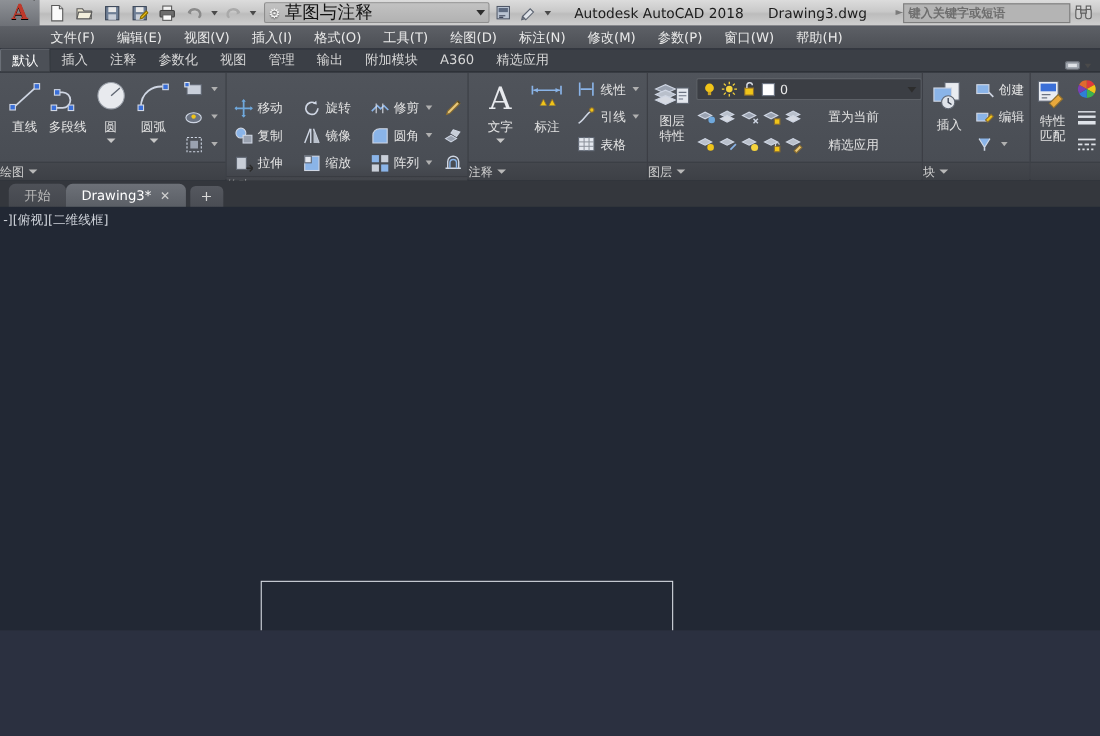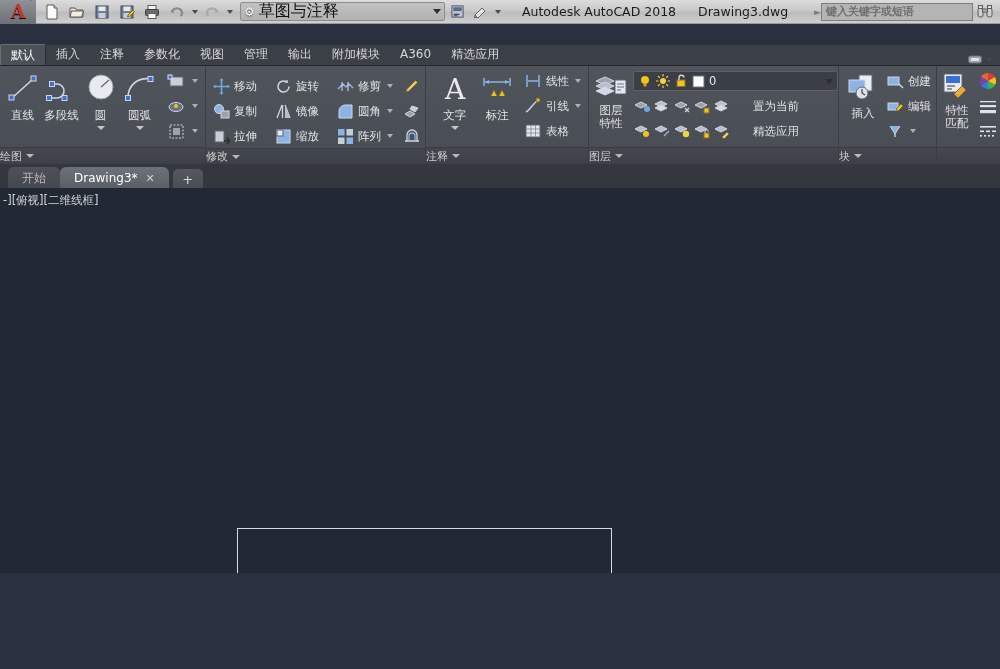--- a/index.html
+++ b/index.html
@@ -278,20 +278,34 @@
             <rect x="1" y="4" width="5" height="9" rx="2" fill="#cfcfcf" stroke="#5a5a5a"></rect>
             <rect x="10" y="4" width="5" height="9" rx="2" fill="#cfcfcf" stroke="#5a5a5a"></rect>
             <rect x="5.5" y="5" width="5" height="3" fill="#b5b5b5" stroke="#5a5a5a"></rect>
             <rect x="1.5" y="1.5" width="4" height="3" fill="#dedede" stroke="#5a5a5a"></rect>
             <rect x="10.5" y="1.5" width="4" height="3" fill="#dedede" stroke="#5a5a5a"></rect>
           </svg>
       </div>
     </div>
   </div>
 
+  <div class="menubar">
+    <span class="mi">文件(F)</span>
+    <span class="mi">编辑(E)</span>
+    <span class="mi">视图(V)</span>
+    <span class="mi">插入(I)</span>
+    <span class="mi">格式(O)</span>
+    <span class="mi">工具(T)</span>
+    <span class="mi">绘图(D)</span>
+    <span class="mi">标注(N)</span>
+    <span class="mi">修改(M)</span>
+    <span class="mi">参数(P)</span>
+    <span class="mi">窗口(W)</span>
+    <span class="mi">帮助(H)</span>
+  </div>
 
   <div class="ribbontabs">
     <span class="rt active">默认</span>
     <span class="rt">插入</span>
     <span class="rt">注释</span>
     <span class="rt">参数化</span>
     <span class="rt">视图</span>
     <span class="rt">管理</span>
     <span class="rt">输出</span>
     <span class="rt">附加模块</span>
@@ -382,21 +396,21 @@
           </div>
         </div>
       </div>
       <div class="panel-title">
         <span>绘图</span>
         <span class="pt-caret"></span>
       </div>
     </div>
 
     <div class="panel" style="width:220px">
-      <div class="panel-body" style="flex-direction:column;gap:1px;padding-top:8px">
+      <div class="panel-body" style="flex-direction:column;gap:1px;padding-top:20px">
         <div style="display:flex;align-items:center">
           <div class="smallbtn" style="width:62px">
             <span class="iconbox">
               <svg width="17" height="17" viewBox="0 0 17 17">
                   <path d="M8.5 1v15M1 8.5h15" stroke="#6fa8dc" stroke-width="1.6"></path>
                   <path d="M8.5 0l2 2.5h-4zM8.5 17l2-2.5h-4zM0 8.5l2.5-2v4zM17 8.5l-2.5-2v4z" fill="#6fa8dc"></path>
                 </svg>
             </span>
             <span class="lbl">移动</span>
           </div>

